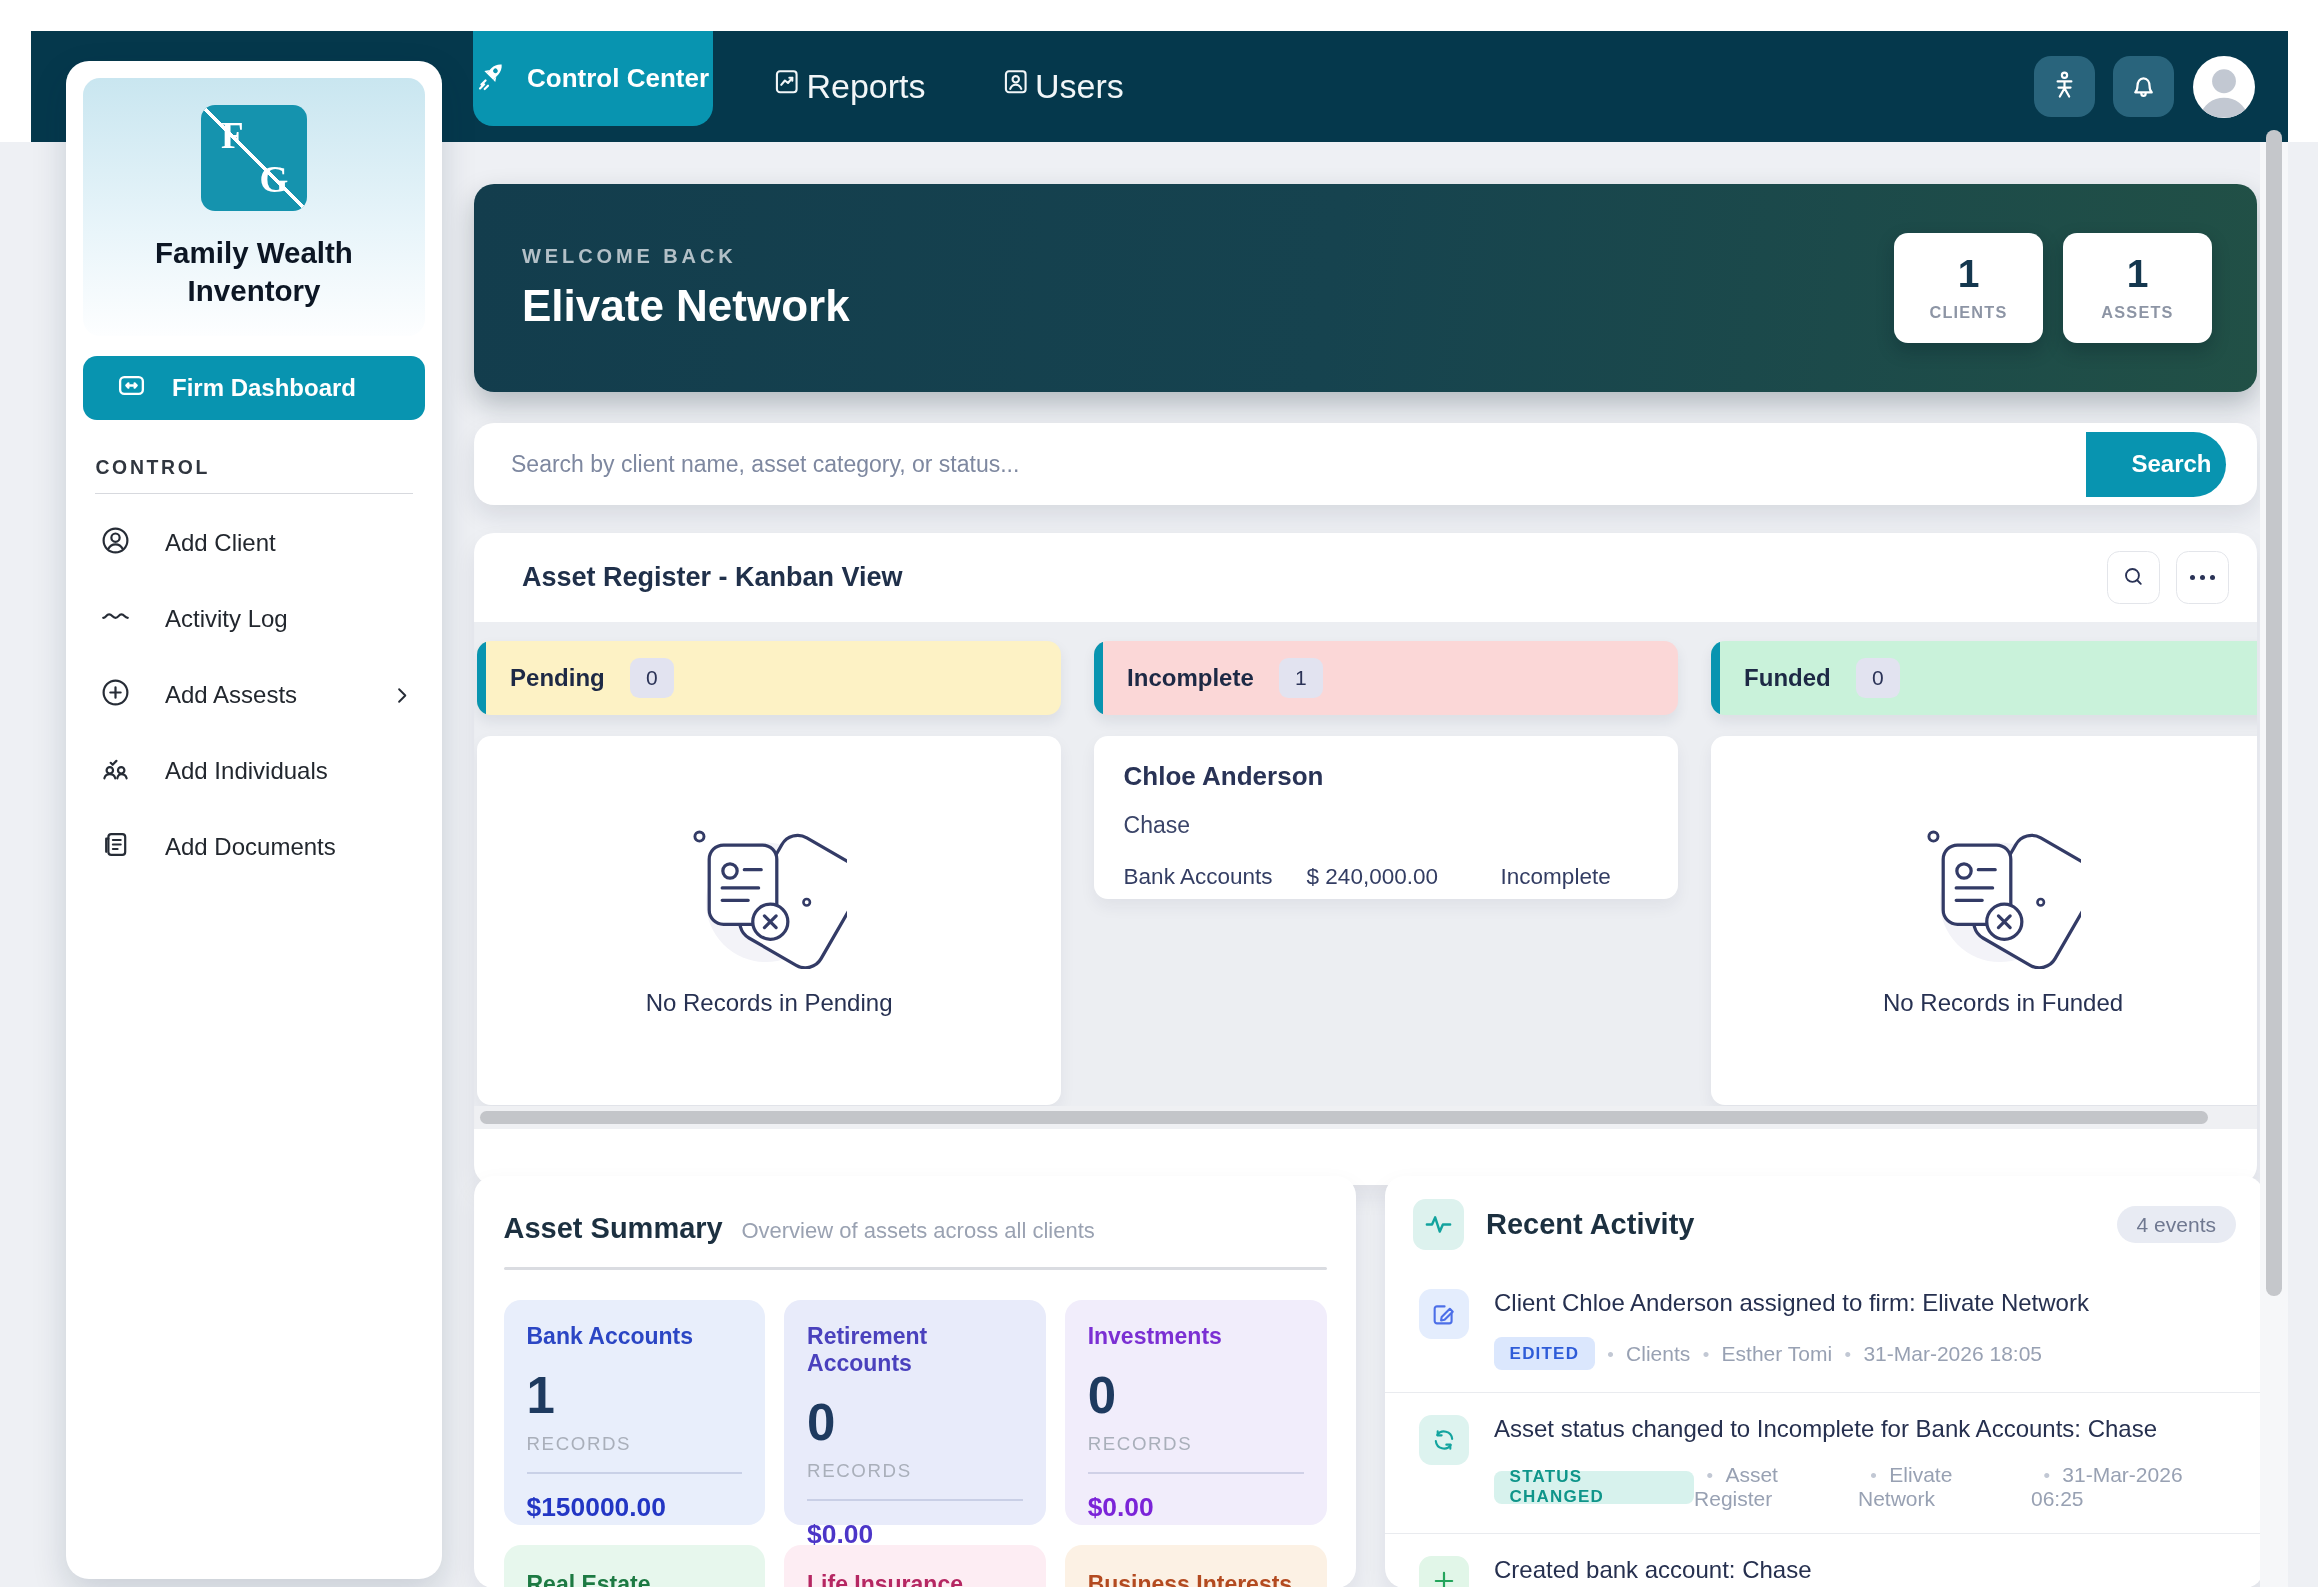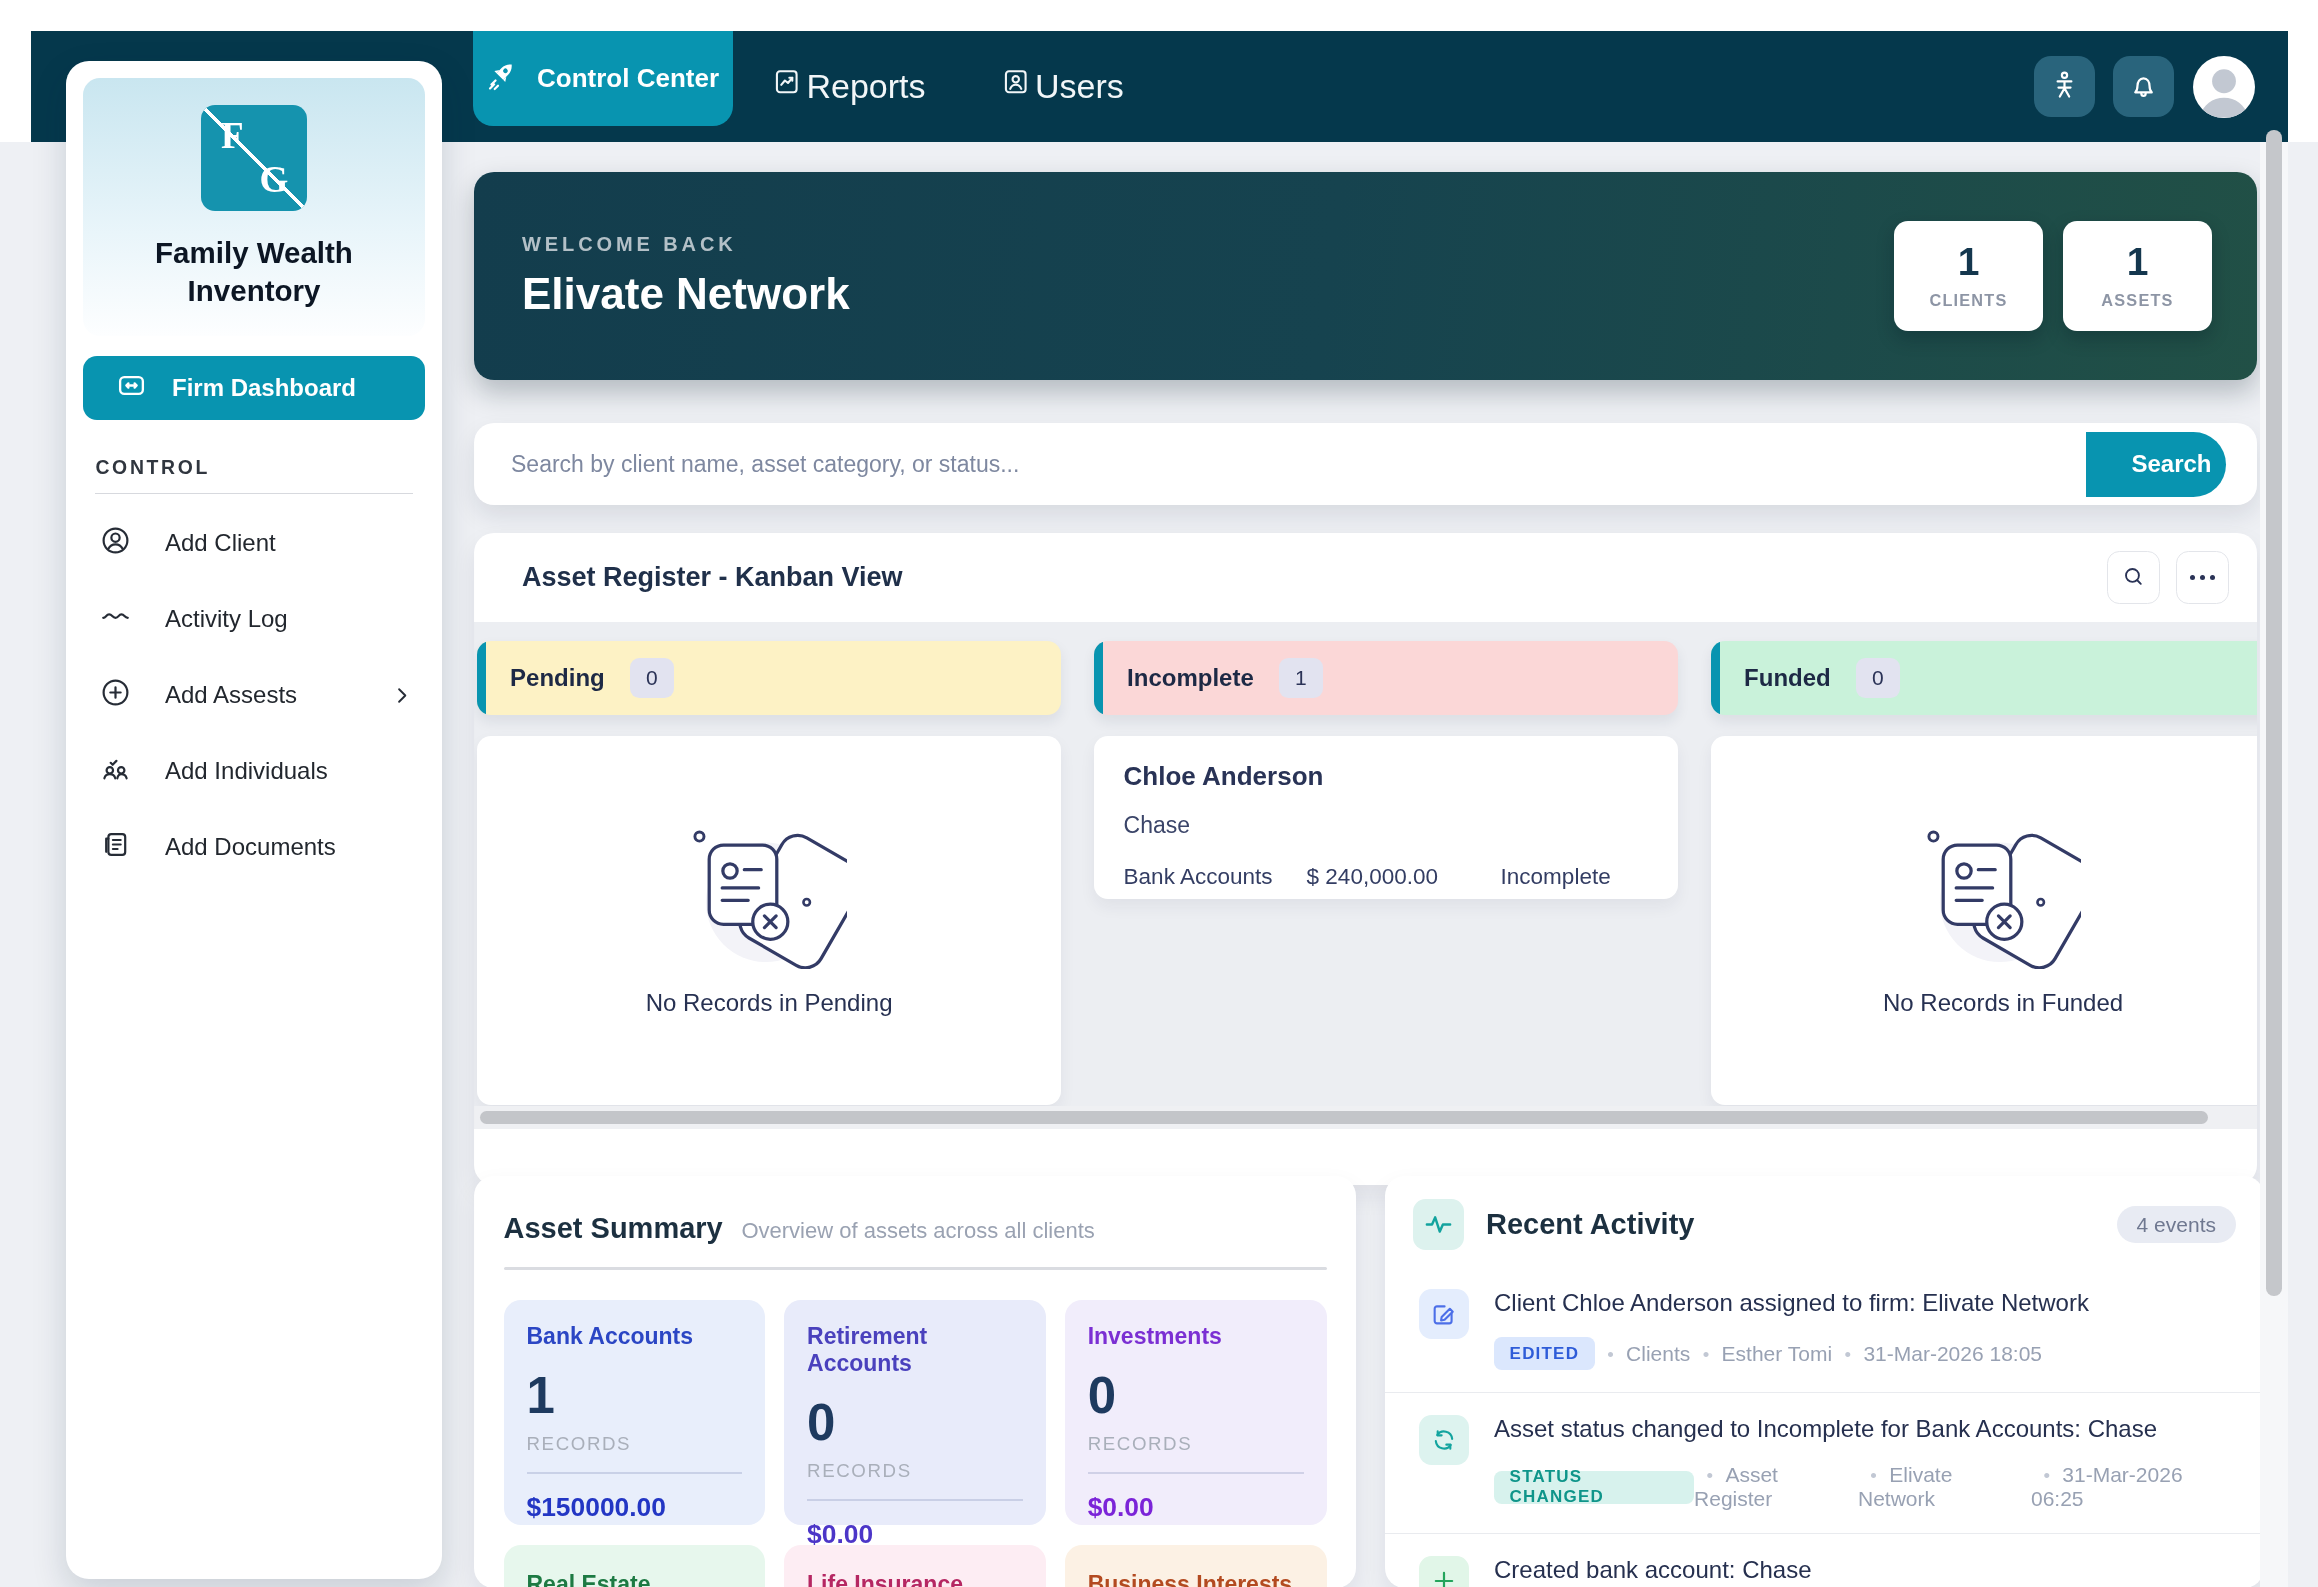--- a/index.html
+++ b/index.html
@@ -2,21 +2,21 @@
 <html style="font-size:12.4px"><head>
 <meta charset="utf-8">
 <style>
   * { margin:0; padding:0; box-sizing:border-box; }
   html,body { width:2319px; height:1588px; font-family:"Liberation Sans", sans-serif; background:#ffffff; }
   .page { position:relative; width:2319px; height:1588px; overflow:hidden; background:#ffffff; }
   .content-bg { position:absolute; left:0; top:142px; right:0; bottom:0; background:#eef0f4; }
 
   
   .topbar { position:absolute; left:31px; top:31px; width:2257px; height:111px; background:#05384c; display:flex; align-items:center; z-index:2; }
-  .tab-active { position:absolute; left:442px; top:0; width:260px; height:95px; background:#0894b0; border-radius:0 0 20px 20px; display:flex; align-items:center; justify-content:center; gap:17px; color:#fff; font-size:26px; font-weight:700; cursor:pointer; }
+  .tab-active { position:absolute; left:442px; top:0; width:240px; height:95px; background:#0894b0; border-radius:0 0 20px 20px; display:flex; align-items:center; justify-content:center; gap:17px; color:#fff; font-size:26px; font-weight:700; cursor:pointer; }
   .tab { display:flex; align-items:flex-start; gap:5px; color:#f2f6f8; font-size:34px; font-weight:400; cursor:pointer; }
   .tab-reports { margin-left:741px; }
   .tab-users { margin-left:75px; }
   .tab svg { display:block; }
   .top-right { margin-left:auto; margin-right:33px; display:flex; align-items:center; gap:18.7px; }
   .icon-btn { width:61px; height:61px; border-radius:17px; background:#29647c; display:flex; align-items:center; justify-content:center; cursor:pointer; }
   .avatar { width:62px; height:62px; border-radius:50%; background:#ffffff; overflow:hidden; display:flex; align-items:flex-end; justify-content:center; cursor:pointer; }
 
   
   .v-track { position:absolute; right:31px; top:142px; width:28px; bottom:0; background:#f6f7f9; z-index:4; }
@@ -32,21 +32,21 @@
   .app-name { width:249px; text-align:center; font-size:29.5px; line-height:1.28; font-weight:700; color:#0c1624; }
   .dash-btn { margin-top:20px; height:64px; border-radius:14px; background:#0894b0; color:#fff; display:flex; align-items:center; padding-left:33px; gap:25px; font-size:24px; font-weight:700; cursor:pointer; }
   .control { margin:36px 12.4px 0 12.4px; }
   .control-label { font-size:19.4px; font-weight:700; letter-spacing:2.7px; color:#30363f; }
   .control hr { border:none; border-top:1.6px solid #d7d9de; margin-top:14px; }
   .menu { margin-top:11px; }
   .mi { height:76px; display:flex; align-items:center; padding-left:17px; gap:34px; font-size:24px; color:#22272e; cursor:pointer; border-radius:12.4px; }
   .mi .chev { margin-left:auto; margin-right:12.4px; display:flex; }
 
   
-  .welcome { position:absolute; left:474px; top:172px; width:1783px; height:208px; border-radius:20px; background:linear-gradient(97deg,#133d4d 0%,#16434f 48%,#215046 100%); display:flex; align-items:center; justify-content:space-between; padding:0 45px 0 48px; box-shadow:0 12.4px 26.4px rgba(10,30,45,.25); z-index:1; }
+  .welcome { position:absolute; left:474px; top:184px; width:1783px; height:208px; border-radius:20px; background:linear-gradient(97deg,#133d4d 0%,#16434f 48%,#215046 100%); display:flex; align-items:center; justify-content:space-between; padding:0 45px 0 48px; box-shadow:0 12.4px 26.4px rgba(10,30,45,.25); z-index:1; }
   .wb-eyebrow { font-size:20px; letter-spacing:3.9px; font-weight:600; color:#b3c0c7; }
   .wb-title { margin-top:12.4px; font-size:44px; font-weight:800; color:#ffffff; }
   .wb-stats { display:flex; gap:20px; }
   .stat-card { width:149px; height:110px; background:#ffffff; border-radius:14px; display:flex; flex-direction:column; align-items:center; justify-content:center; box-shadow:0 7.8px 17px rgba(0,20,30,.25); }
   .stat-val { font-size:39px; font-weight:800; color:#14374e; line-height:1; }
   .stat-lab { margin-top:9.3px; font-size:16.3px; letter-spacing:1.2px; font-weight:600; color:#8d95a5; }
 
   
   .search-card { position:absolute; left:474px; top:423px; width:1783px; height:82px; background:#ffffff; border-radius:20px; display:flex; align-items:center; padding:0 31px 0 0; box-shadow:0 11px 23px rgba(20,30,60,.10); z-index:1; }
   .search-input { flex:1; height:100%; border:none; outline:none; background:transparent; padding:0 26.4px 0 37px; font-size:23px; color:#2b3450; font-family:"Liberation Sans", sans-serif; }

